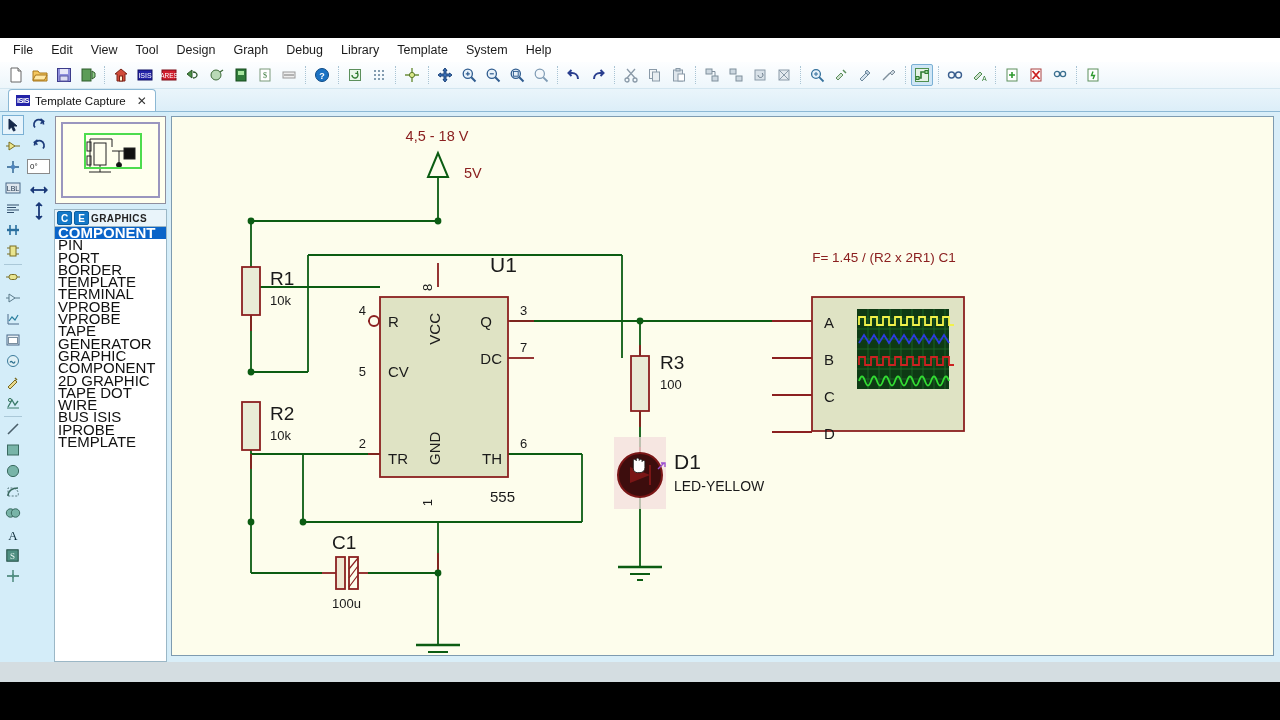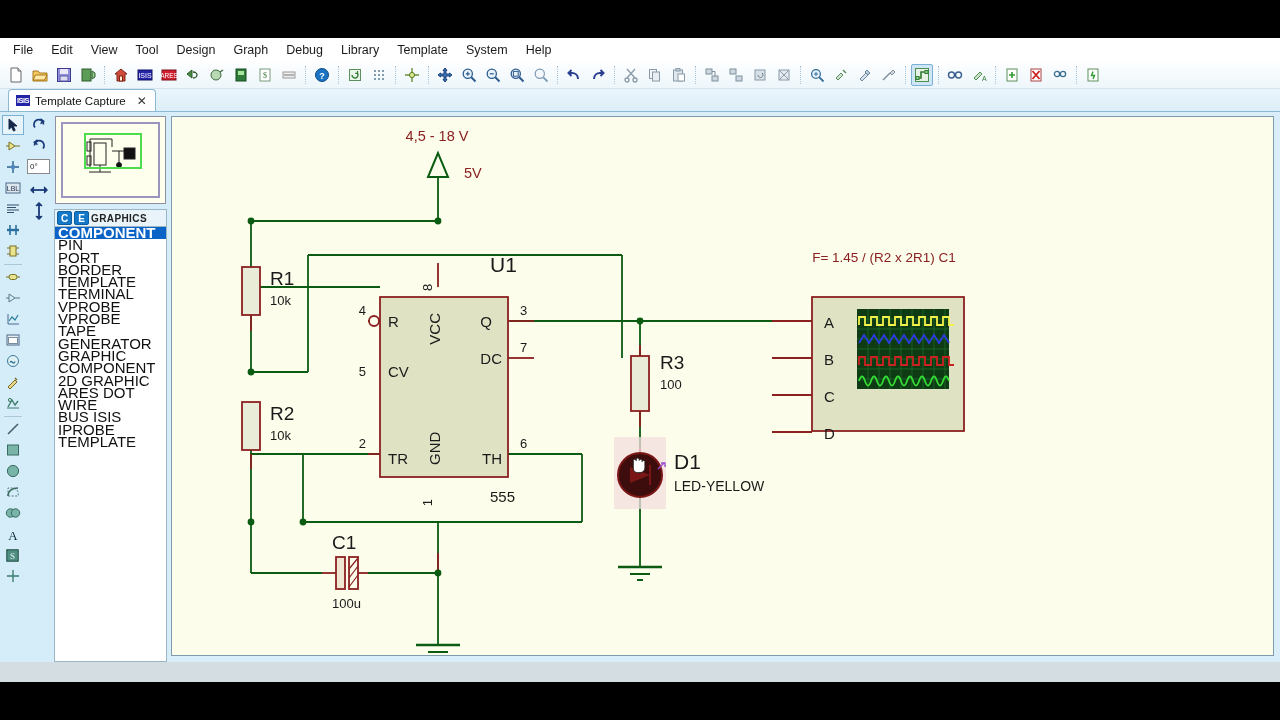--- a/index.html
+++ b/index.html
@@ -676,21 +676,21 @@
         <div class="objitem">BORDER</div>
         <div class="objitem">TEMPLATE</div>
         <div class="objitem">TERMINAL</div>
         <div class="objitem">VPROBE</div>
         <div class="objitem">VPROBE</div>
         <div class="objitem">TAPE</div>
         <div class="objitem">GENERATOR</div>
         <div class="objitem">GRAPHIC</div>
         <div class="objitem">COMPONENT</div>
         <div class="objitem">2D GRAPHIC</div>
-        <div class="objitem">ARES DOT</div>
+        <div class="objitem">TAPE DOT</div>
         <div class="objitem">WIRE</div>
         <div class="objitem">BUS ISIS</div>
         <div class="objitem">IPROBE</div>
         <div class="objitem">TEMPLATE</div>
       </div>
     </div>
 
     <div class="canvaswrap">
       <div class="canvas">
         <svg width="1110" height="552" viewBox="0 0 1110 552">

